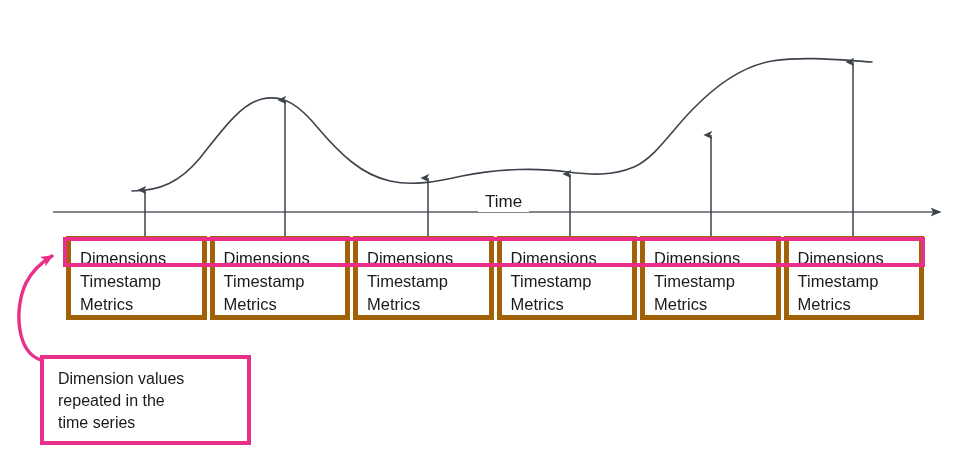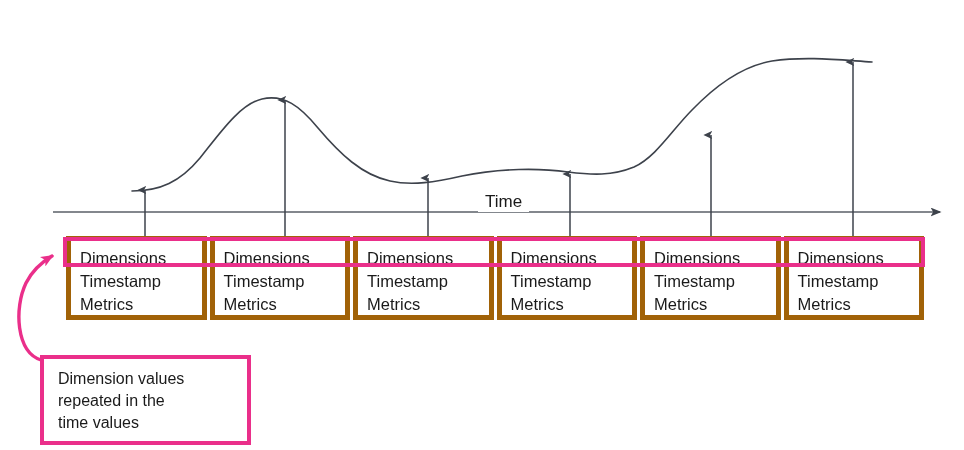--- a/index.html
+++ b/index.html
@@ -181,16 +181,16 @@
       <div class="record-line">Timestamp</div>
       <div class="record-line">Metrics</div>
     </div>
   </div>
 
   <div id="dimension-highlight"></div>
 
   <div id="callout-box">
     <div class="callout-line">Dimension values</div>
     <div class="callout-line">repeated in the</div>
-    <div class="callout-line">time values</div>
+    <div class="callout-line">time series</div>
   </div>
 
 </div>
 
 </body></html>

